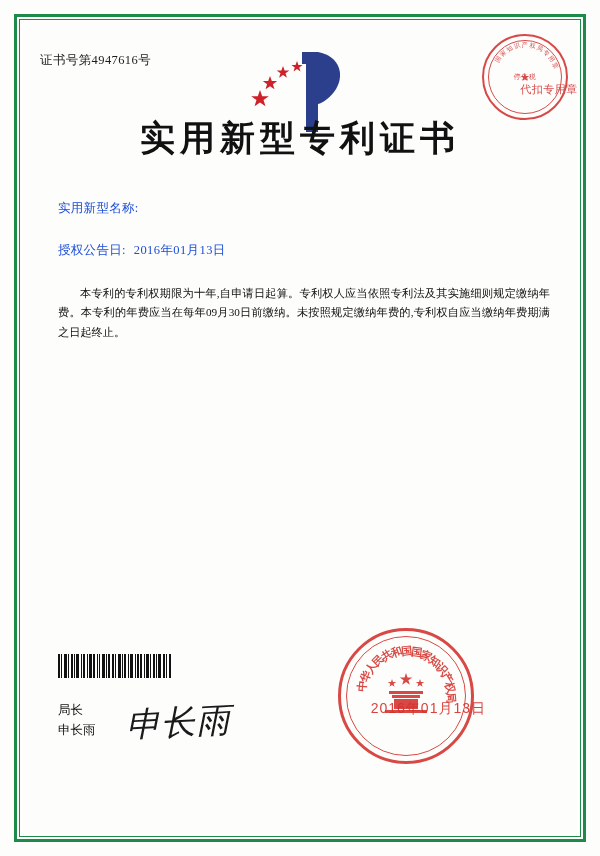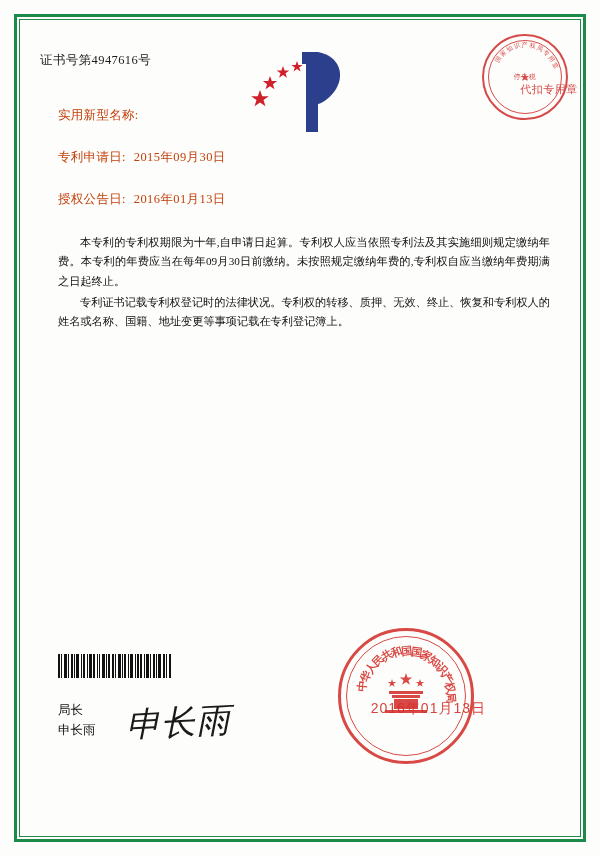--- a/index.html
+++ b/index.html
@@ -125,21 +125,21 @@
     font-size: 35px;
     font-weight: bold;
     letter-spacing: 5px;
     color: #111;
     font-family: "DejaVu Serif", serif;
   }
   .fields {
     margin-top: 38px;
     padding-left: 18px;
     font-size: 12.5px;
-    color: #c2410c;
+    color: #1d4ed8;
   }
   .field-row {
     display: flex;
     align-items: baseline;
     margin-bottom: 25px;
   }
   .field-label {
     white-space: nowrap;
     letter-spacing: 0.3px;
   }
@@ -296,38 +296,34 @@
     </div>
     <div class="mid-line">停先税</div>
     <div class="mid-line2">代扣专用章</div>
     <div class="star">★</div>
   </div>
 
   <div class="content">
 
     <div class="cert-no">证书号第4947616号</div>
 
+    <div class="title">实用新型专利证书</div>
 
     <div class="fields">
       <div class="field-row">
         <span class="field-label">实用新型名称:</span>
       </div>
       <div class="field-row">
-        <span class="field-label">专利申请日:</span>
-        <span class="field-value">2015年09月30日</span>
-      </div>
-      <div class="field-row">
         <span class="field-label">授权公告日:</span>
         <span class="field-value">2016年01月13日</span>
       </div>
     </div>
 
     <div class="body-text">
       <p>本专利的专利权期限为十年,自申请日起算。专利权人应当依照专利法及其实施细则规定缴纳年费。本专利的年费应当在每年09月30日前缴纳。未按照规定缴纳年费的,专利权自应当缴纳年费期满之日起终止。</p>
-      <p>专利证书记载专利权登记时的法律状况。专利权的转移、质押、无效、终止、恢复和专利权人的姓名或名称、国籍、地址变更等事项记载在专利登记簿上。</p>
     </div>
 
     <div class="barcode">
       <i style="width:2px"></i>
         <i style="width:1px;background:transparent"></i>
       <i style="width:1px"></i>
         <i style="width:2px;background:transparent"></i>
       <i style="width:3px"></i>
         <i style="width:1px;background:transparent"></i>
       <i style="width:1px"></i>

